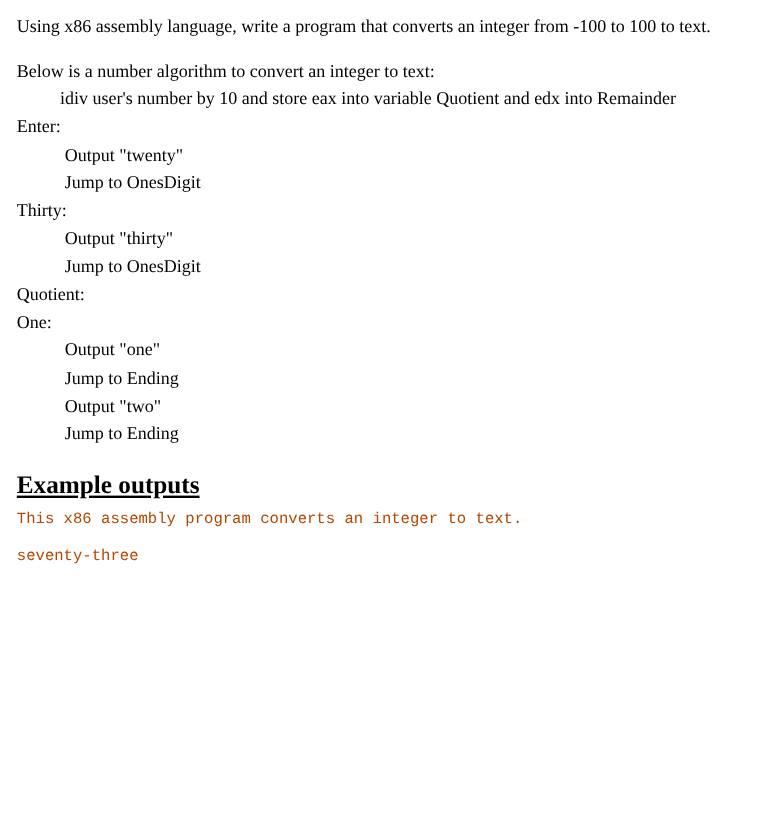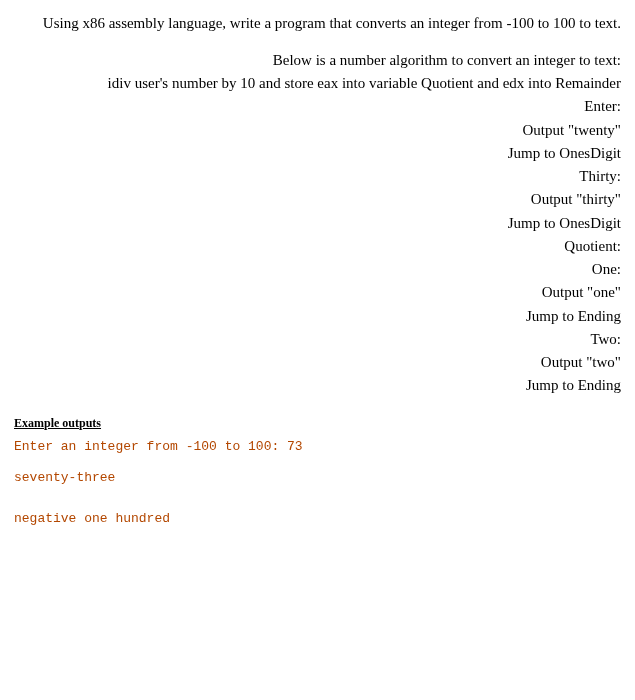--- a/index.html
+++ b/index.html
@@ -11,34 +11,33 @@
       background: #fff;
       font-family: 'Times New Roman', Times, serif;
       font-size: 15px;
       color: #000;
       width: 635px;
       min-height: 700px;
       padding: 12px 14px 12px 14px;
     }
     .main-text {
       line-height: 1.5;
-      text-align: right;
     }
     .indent1 {
       margin-left: 36px;
     }
     .indent2 {
       margin-left: 40px;
     }
     .example-section {
       margin-top: 18px;
     }
     .example-title {
       font-family: 'Times New Roman', Times, serif;
-      font-size: 12px;
+      font-size: 21px;
       font-weight: bold;
       text-decoration: underline;
       margin-bottom: 6px;
     }
     .code-output {
       font-family: 'Courier New', Courier, monospace;
       font-size: 13px;
       color: #b34700;
       line-height: 1.6;
     }
@@ -98,33 +97,31 @@
     <div>One:</div>
     <div class="indent2">
       <span>Output "one"</span>
     </div>
     <div class="indent2">
       <span>Jump to Ending</span>
     </div>
   </div>
 
   <div class="text-block">
-    <div>Two:</div>
     <div class="indent2">
       <span>Output "two"</span>
     </div>
     <div class="indent2">
       <span>Jump to Ending</span>
     </div>
   </div>
 </div>
 
 <div class="example-section">
   <div class="example-title">Example outputs</div>
   <div class="code-output">
-    <span class="line">Enter an integer from -100 to 100: 73</span>
+    <span class="line">This x86 assembly program converts an integer to text.</span>
     <span class="blank">&nbsp;</span>
     <span class="line">seventy-three</span>
     <span class="blank">&nbsp;</span>
     <span class="blank">&nbsp;</span>
-    <span class="line">negative one hundred</span>
   </div>
 </div>
 
 </body></html>

